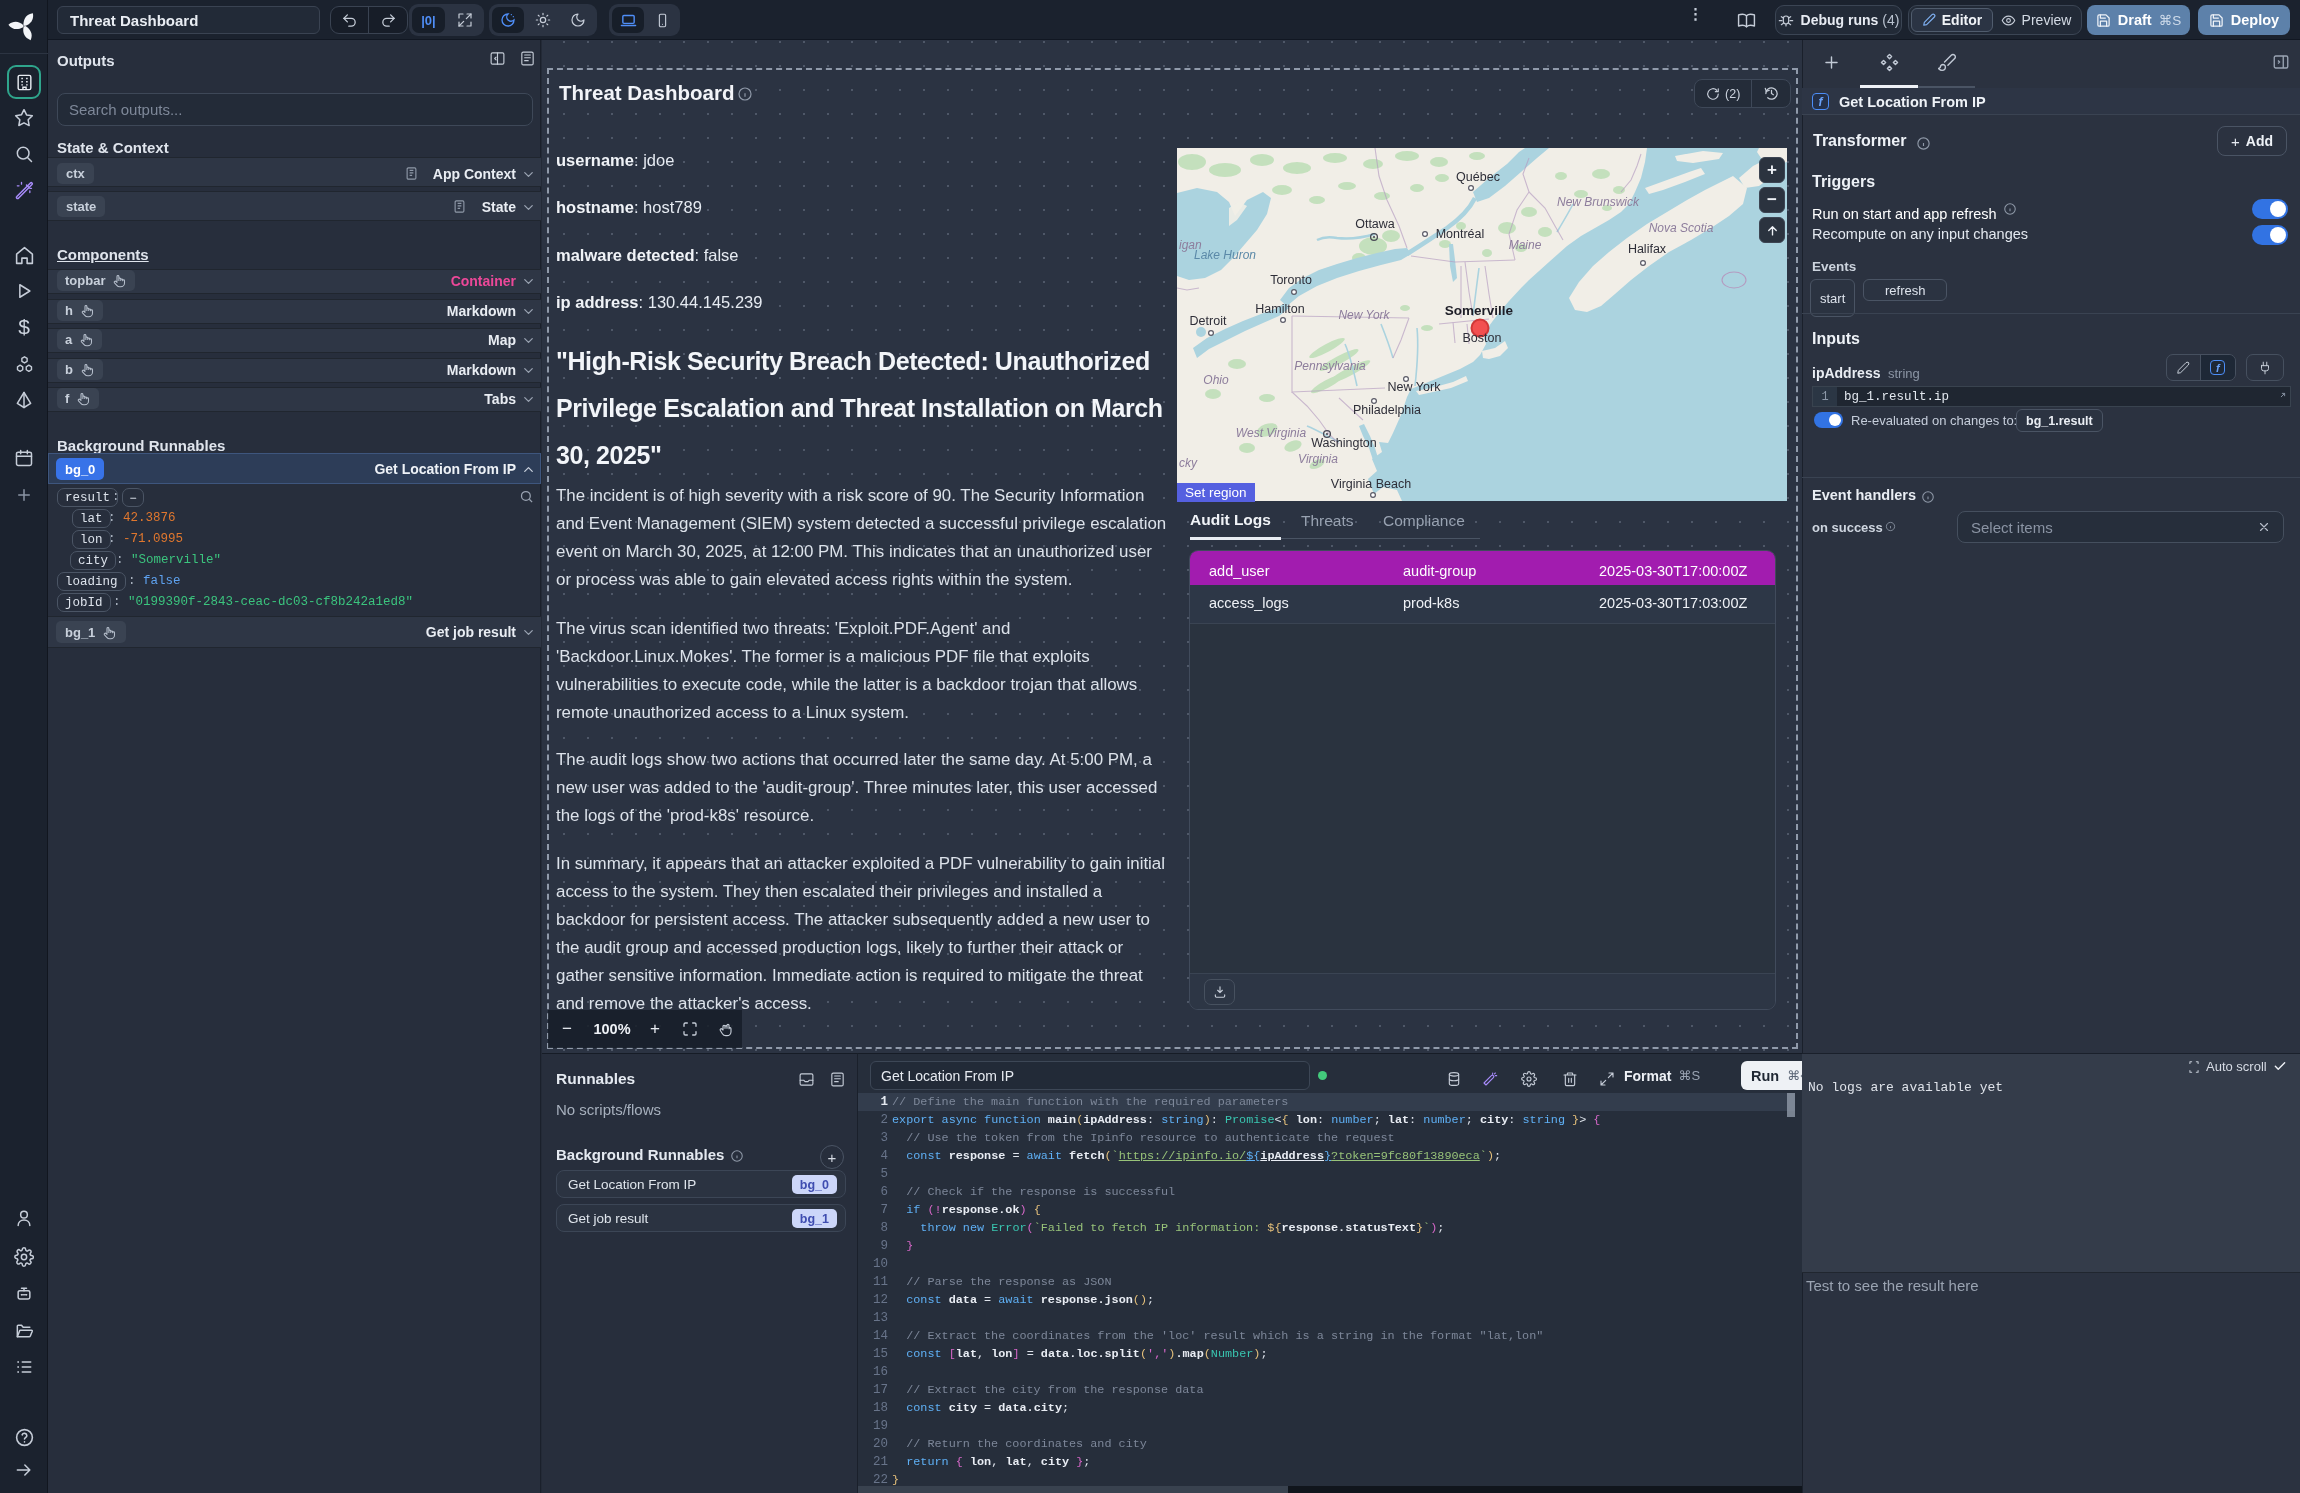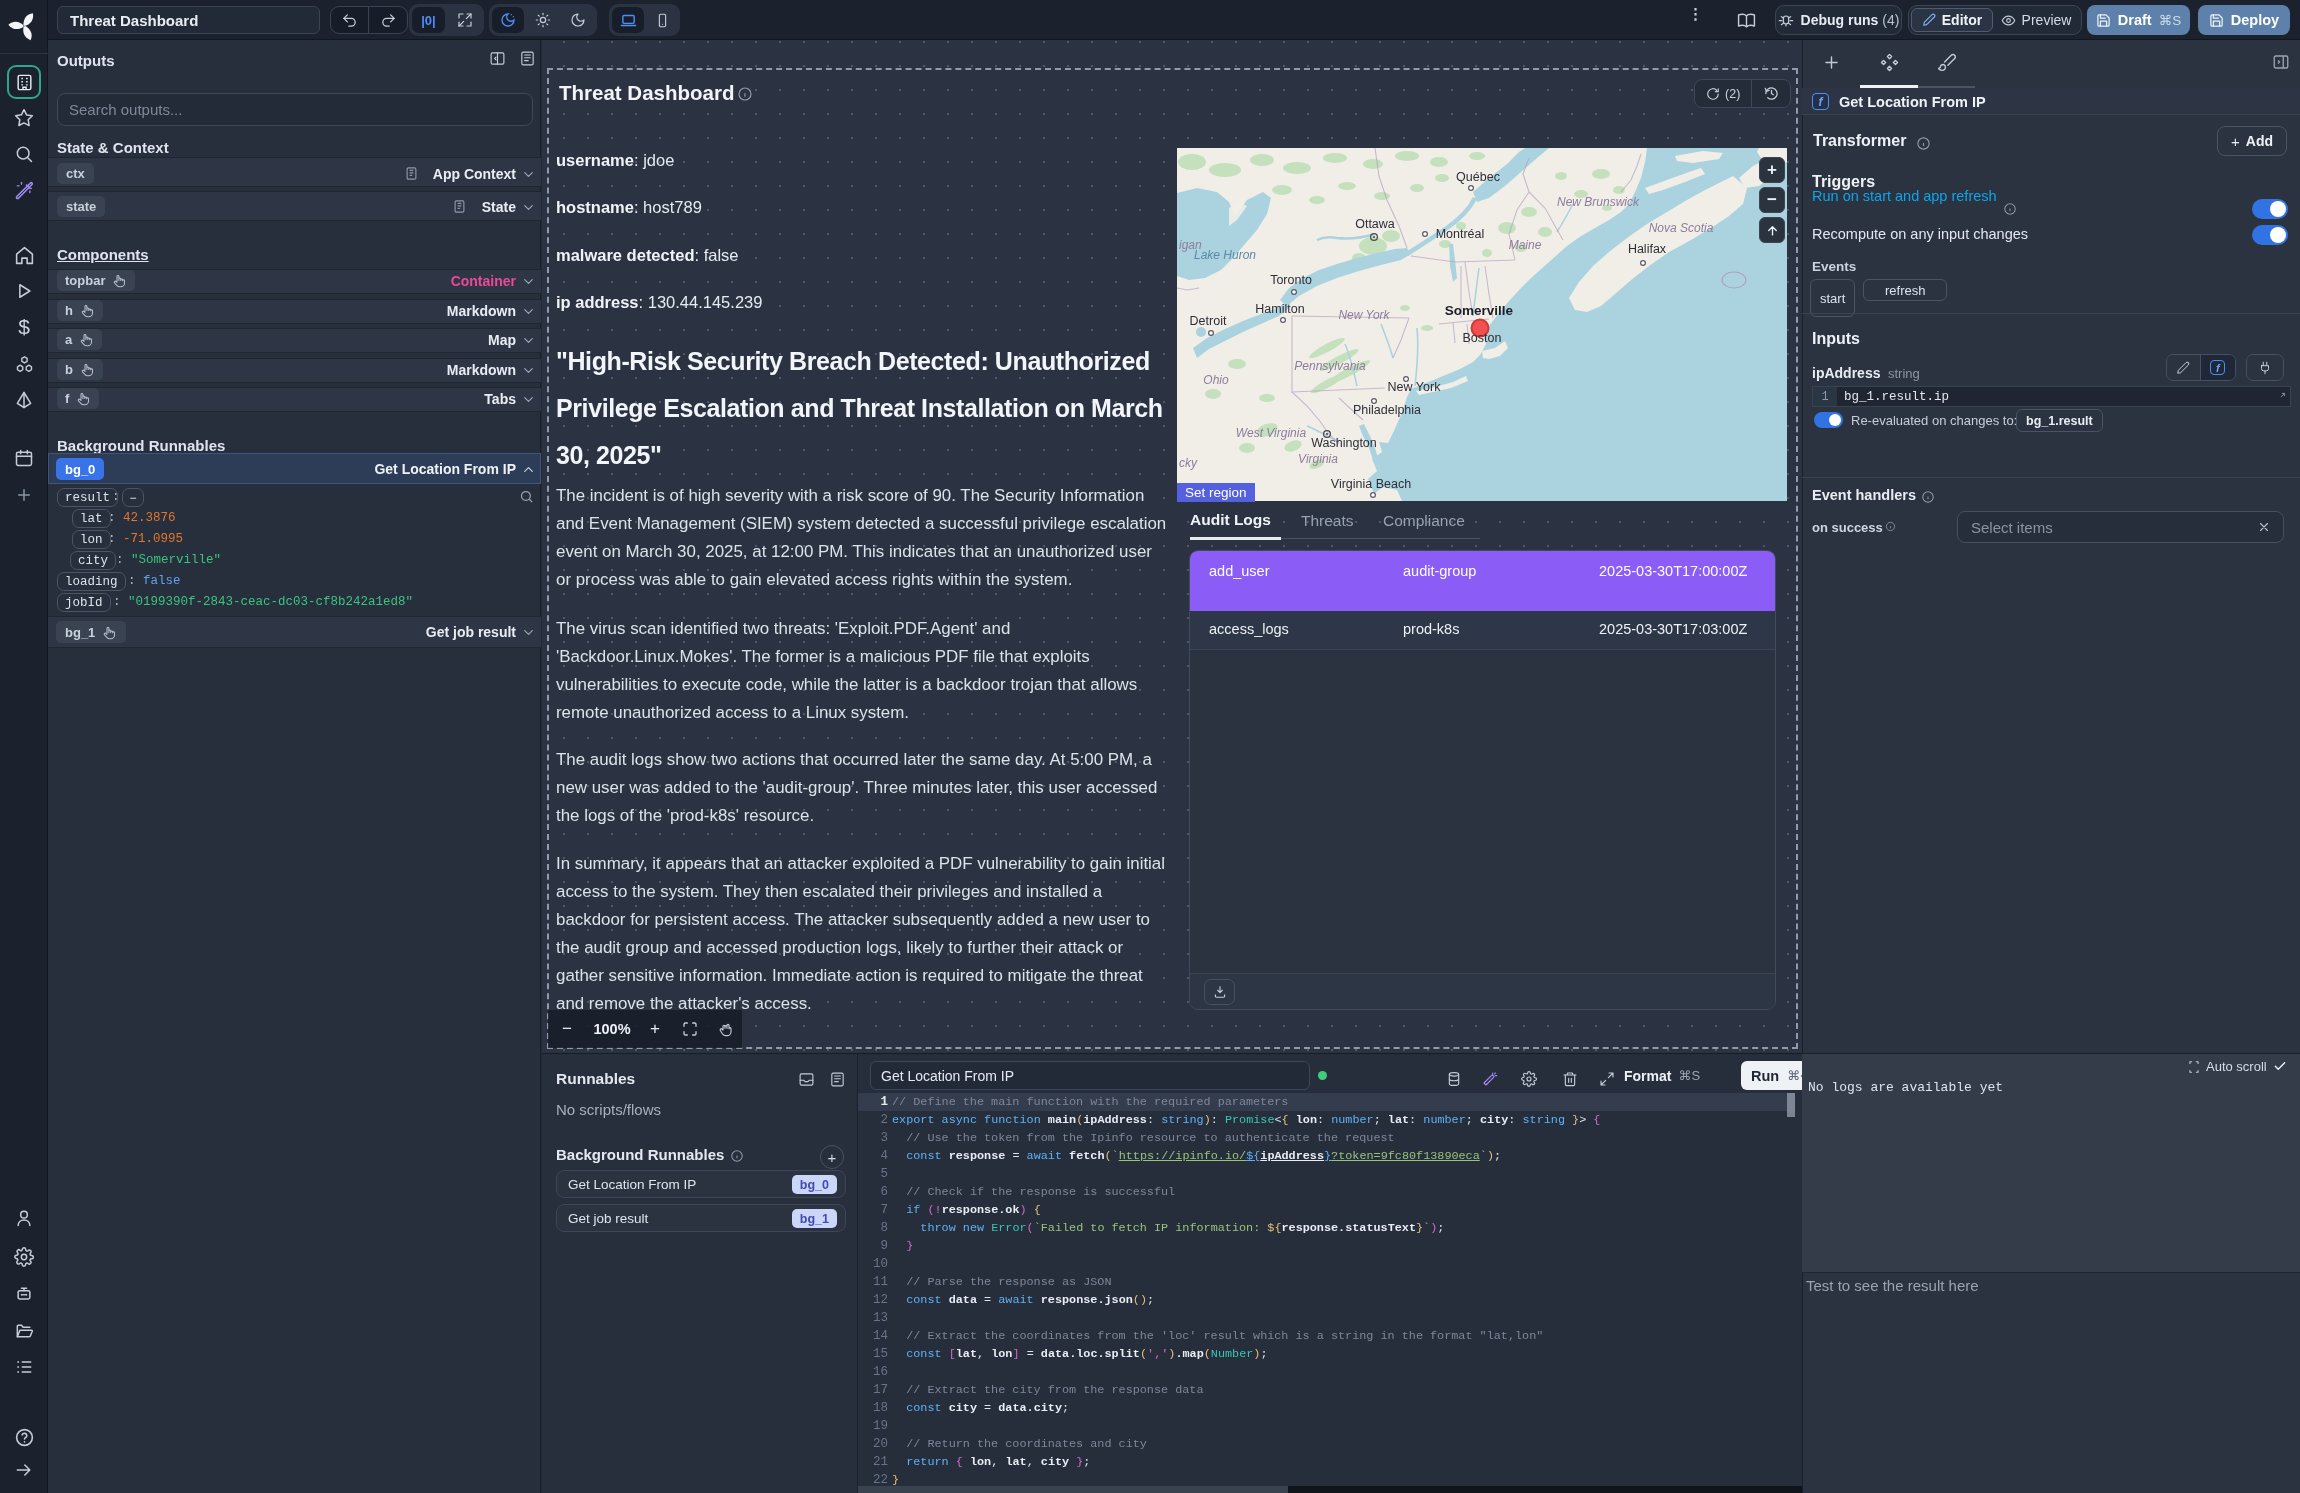--- a/index.html
+++ b/index.html
@@ -425,21 +425,21 @@
 <div class="abs" style="left:556px;top:482px;font-size:16.9px;line-height:28px;color:#dce2ea;white-space:nowrap;">The incident is of high severity with a risk score of 90. The Security Information<br>and Event Management (SIEM) system detected a successful privilege escalation<br>event on March 30, 2025, at 12:00 PM. This indicates that an unauthorized user<br>or process was able to gain elevated access rights within the system.</div>
 <div class="abs" style="left:556px;top:615px;font-size:16.9px;line-height:28px;color:#dce2ea;white-space:nowrap;">The virus scan identified two threats: 'Exploit.PDF.Agent' and<br>'Backdoor.Linux.Mokes'. The former is a malicious PDF file that exploits<br>vulnerabilities to execute code, while the latter is a backdoor trojan that allows<br>remote unauthorized access to a Linux system.</div>
 <div class="abs" style="left:556px;top:746px;font-size:16.9px;line-height:28px;color:#dce2ea;white-space:nowrap;">The audit logs show two actions that occurred later the same day. At 5:00 PM, a<br>new user was added to the 'audit-group'. Three minutes later, this user accessed<br>the logs of the 'prod-k8s' resource.</div>
 <div class="abs" style="left:556px;top:850px;font-size:16.9px;line-height:28px;color:#dce2ea;white-space:nowrap;">In summary, it appears that an attacker exploited a PDF vulnerability to gain initial<br>access to the system. They then escalated their privileges and installed a<br>backdoor for persistent access. The attacker subsequently added a new user to<br>the audit group and accessed production logs, likely to further their attack or<br>gather sensitive information. Immediate action is required to mitigate the threat<br>and remove the attacker's access.</div>
 <div class="abs" style="left:1190px;top:511px;font-size:15.5px;font-weight:bold;color:#f0f3f7;">Audit Logs</div>
 <div class="abs" style="left:1301px;top:512px;font-size:15.5px;color:#98a2b1;">Threats</div>
 <div class="abs" style="left:1383px;top:512px;font-size:15.5px;color:#98a2b1;">Compliance</div>
 <div class="abs" style="left:1190px;top:537px;width:91px;height:3px;background:#e8ecf2;"></div>
 <div class="abs" style="left:1281px;top:538px;width:199px;height:1px;background:#4a5464;"></div>
 <div class="abs" style="left:1189px;top:550px;width:587px;height:460px;border:1px solid #414b5c;border-radius:9px;overflow:hidden;background:#2a333f;">
-<div style="height:60px;background:#8b5cf6;position:relative;">
+<div style="height:34px;background:#a21caf;position:relative;">
  <span style="position:absolute;left:19px;top:12px;font-size:14.5px;color:#fdfdfe;">add_user</span>
  <span style="position:absolute;left:213px;top:12px;font-size:14.5px;color:#fdfdfe;">audit-group</span>
  <span style="position:absolute;left:409px;top:12px;font-size:14.5px;color:#fdfdfe;">2025-03-30T17:00:00Z</span>
 </div>
 <div style="height:39px;background:#2d3747;border-bottom:1px solid #3a4453;position:relative;">
  <span style="position:absolute;left:19px;top:10px;font-size:14.5px;color:#eef1f6;">access_logs</span>
  <span style="position:absolute;left:213px;top:10px;font-size:14.5px;color:#eef1f6;">prod-k8s</span>
  <span style="position:absolute;left:409px;top:10px;font-size:14.5px;color:#eef1f6;">2025-03-30T17:03:00Z</span>
 </div>
 <div style="position:absolute;left:0;bottom:0;width:100%;height:36px;background:#2d3645;border-top:1px solid #3a4453;">
@@ -801,21 +801,21 @@
       <svg width="15" height="15" viewBox="0 0 24 24" style="stroke:#8f99a8;fill:none;stroke-width:1.8;">
         <circle cx="12" cy="12" r="9"></circle>
         <path d="M12 11v5M12 8h.01"></path>
       </svg>
     </div>
 <div class="abs seg" style="left:2217px;top:126px;width:70px;height:30px;border:1px solid #4a5464;border-radius:8px;gap:6px;">
       <span style="color:#e7ebf2;font-size:15px;">+</span>
       <span style="font-size:14px;font-weight:bold;color:#eef2f7;">Add</span>
     </div>
 <div class="abs" style="left:1812px;top:173px;font-size:16px;font-weight:bold;color:#eef2f7;">Triggers</div>
-<div class="abs" style="left:1812px;top:188px;font-size:14.5px;color:#0ea5e9;">Run on start and app refresh</div>
+<div class="abs" style="left:1812px;top:206px;font-size:14.5px;color:#ffffff;">Run on start and app refresh</div>
 <div class="abs seg" style="left:2003px;top:202px;">
       <svg width="14" height="14" viewBox="0 0 24 24" style="stroke:#8f99a8;fill:none;stroke-width:1.8;">
         <circle cx="12" cy="12" r="9"></circle>
         <path d="M12 11v5M12 8h.01"></path>
       </svg>
     </div>
 <div class="abs" style="left:2252px;top:199px;width:36px;height:20px;border-radius:10px;background:#3273e3;">
       <div style="position:absolute;right:2px;top:2px;width:16px;height:16px;border-radius:50%;background:#fff;"></div>
     </div>
 <div class="abs" style="left:1812px;top:226px;font-size:14.5px;color:#e3e8ef;">Recompute on any input changes</div>

